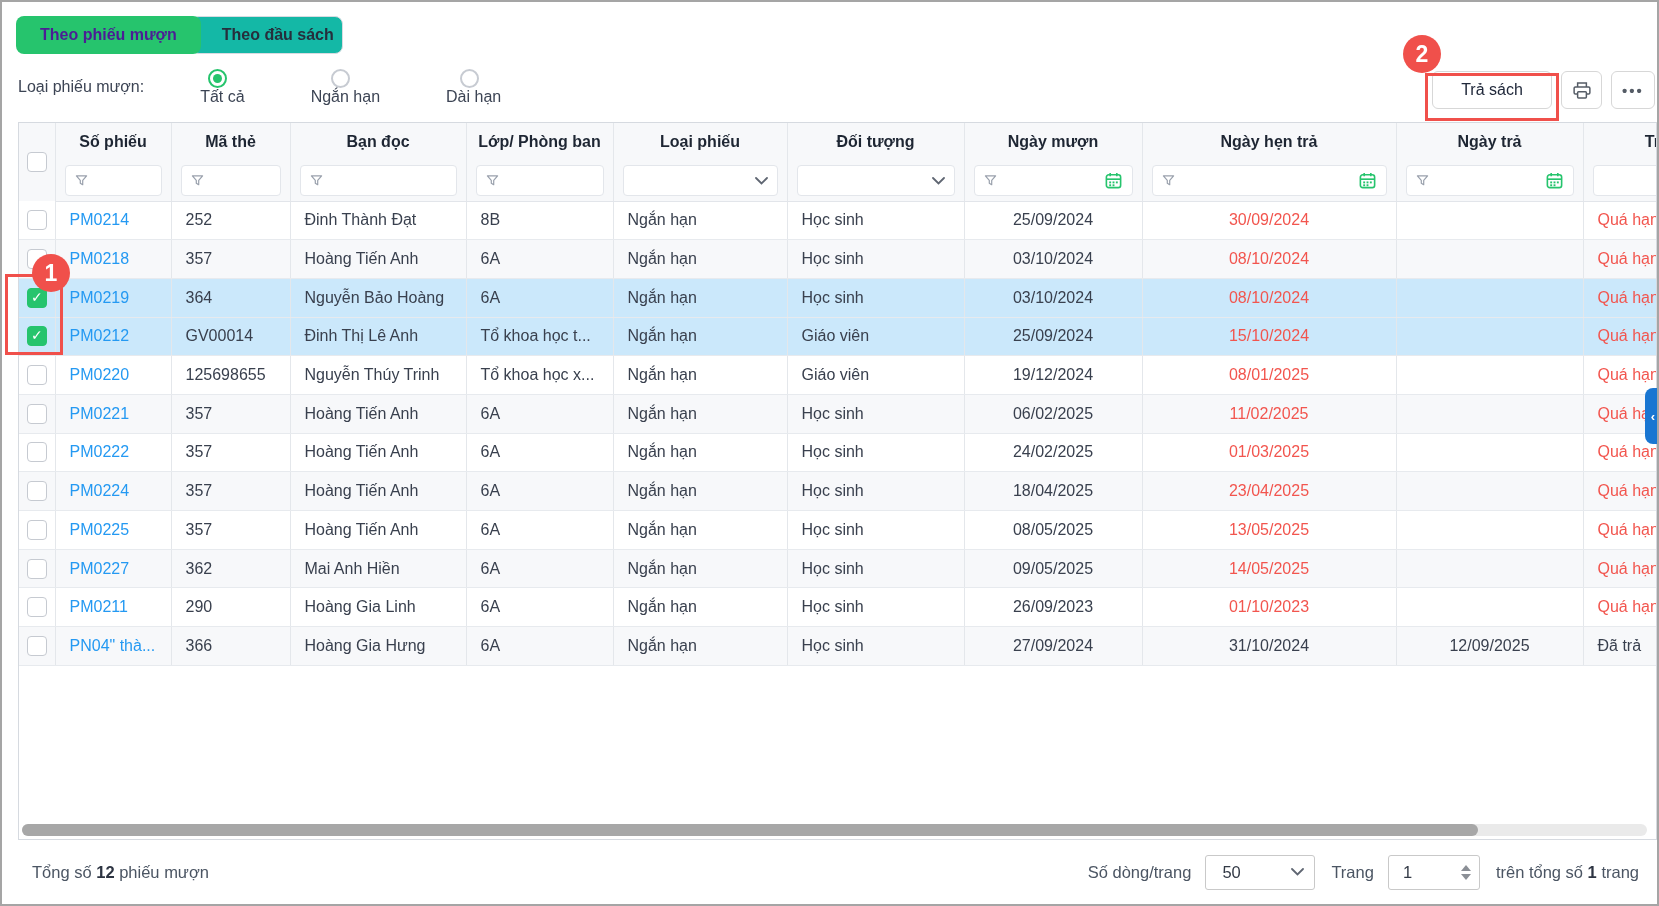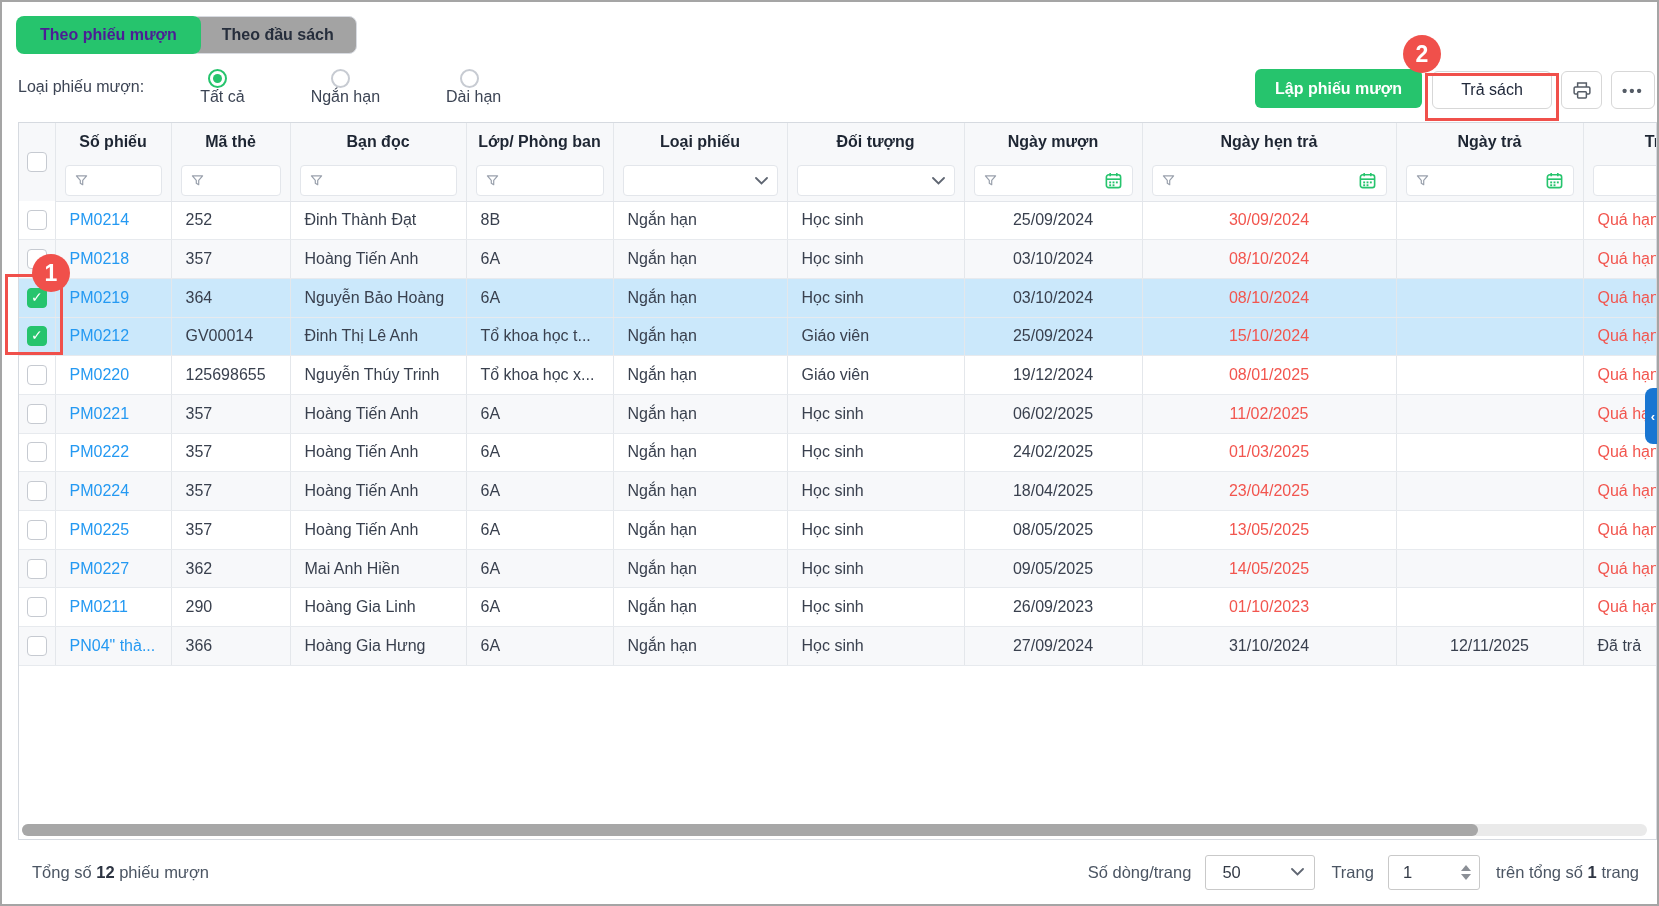--- a/index.html
+++ b/index.html
@@ -6,21 +6,21 @@
   html,body { background:#e9e9e9; }
   body { font-family:"Liberation Sans","DejaVu Sans",sans-serif; }
   #app {
     position:relative; width:1659px; height:906px; background:#fff;
     border:2px solid #a5a5a5; overflow:hidden;
   }
   
   .tabs { position:absolute; left:14px; top:14px; display:flex; z-index:2; }
   .tab { height:38px; display:flex; align-items:center; font-size:16px; font-weight:bold; cursor:pointer; }
   .tab.active { background:var(--green); color:#4c1d95; border-radius:8px; padding:0 24px; z-index:2; }
-  .tab.inactive { background:#a3a3a3; color:#262e3c; border:1px solid #d8dbe1; border-radius:8px; margin-left:-10px; padding:0 22px 0 30px; z-index:1; }
+  .tab.inactive { background:#14b8a6; color:#262e3c; border:1px solid #d8dbe1; border-radius:8px; margin-left:-10px; padding:0 8px 0 30px; z-index:1; }
   
   .filterbar { position:absolute; left:16px; top:70px; height:30px; display:flex; align-items:center; font-size:16px; color:#3c4454;gap:32px; }
   .filterbar .lbl { margin-right:24px; }
   .radio-item { display:flex; align-items:center; margin-right:34px; cursor:pointer;flex-direction:column; }
   .radio { width:19px; height:19px; border-radius:50%; border:2px solid #c7cbd2; background:#fff; margin-right:9px; position:relative; flex:0 0 auto; }
   .radio.on { border-color:var(--green); }
   .radio.on::after { content:""; position:absolute; left:3px; top:3px; width:9px; height:9px; border-radius:50%; background:var(--green); }
   
   .btn { position:absolute; display:flex; align-items:center; justify-content:center; border-radius:6px; font-size:16px; cursor:pointer; }
   .btn-create { left:1253px; top:67px; width:167px; height:39px; background:var(--green); color:#fff; font-weight:bold; }
@@ -94,21 +94,20 @@
     <span class="radio-item">
       <span class="radio"></span>
       <span>Ngắn hạn</span>
     </span>
     <span class="radio-item">
       <span class="radio"></span>
       <span>Dài hạn</span>
     </span>
   </div>
 
-  <div class="btn btn-create">Lập phiếu mượn</div>
   <div class="btn btn-return">Trả sách</div>
   <div class="btn btn-icon btn-print">
     <svg width="22" height="21" viewBox="0 0 24 24" fill="none" stroke="#555c66" stroke-width="1.7">
       <path d="M7 8V3.5h10V8"></path>
       <path d="M7 16H4.5A1.5 1.5 0 0 1 3 14.5v-5A1.5 1.5 0 0 1 4.5 8h15A1.5 1.5 0 0 1 21 9.5v5a1.5 1.5 0 0 1-1.5 1.5H17"></path>
       <rect x="7" y="13.5" width="10" height="7" rx="1"></rect>
     </svg>
   </div>
   <div class="btn btn-icon btn-more">
     <span>•••</span>
@@ -439,21 +438,21 @@
               <span class="cb"></span>
             </td>
           <td><span class="link">PN04" thà...</span></td>
           <td>366</td>
           <td>Hoàng Gia Hưng</td>
           <td>6A</td>
           <td>Ngắn hạn</td>
           <td>Học sinh</td>
           <td class="ctr">27/09/2024</td>
           <td class="ctr">31/10/2024</td>
-          <td class="ctr">12/11/2025</td>
+          <td class="ctr">12/09/2025</td>
           <td>Đã trả</td>
         </tr>
       </tbody>
     </table>
     <div class="hscroll-track">
       <div class="hscroll-thumb"></div>
     </div>
   </div>
 
   <div class="sidetab">

